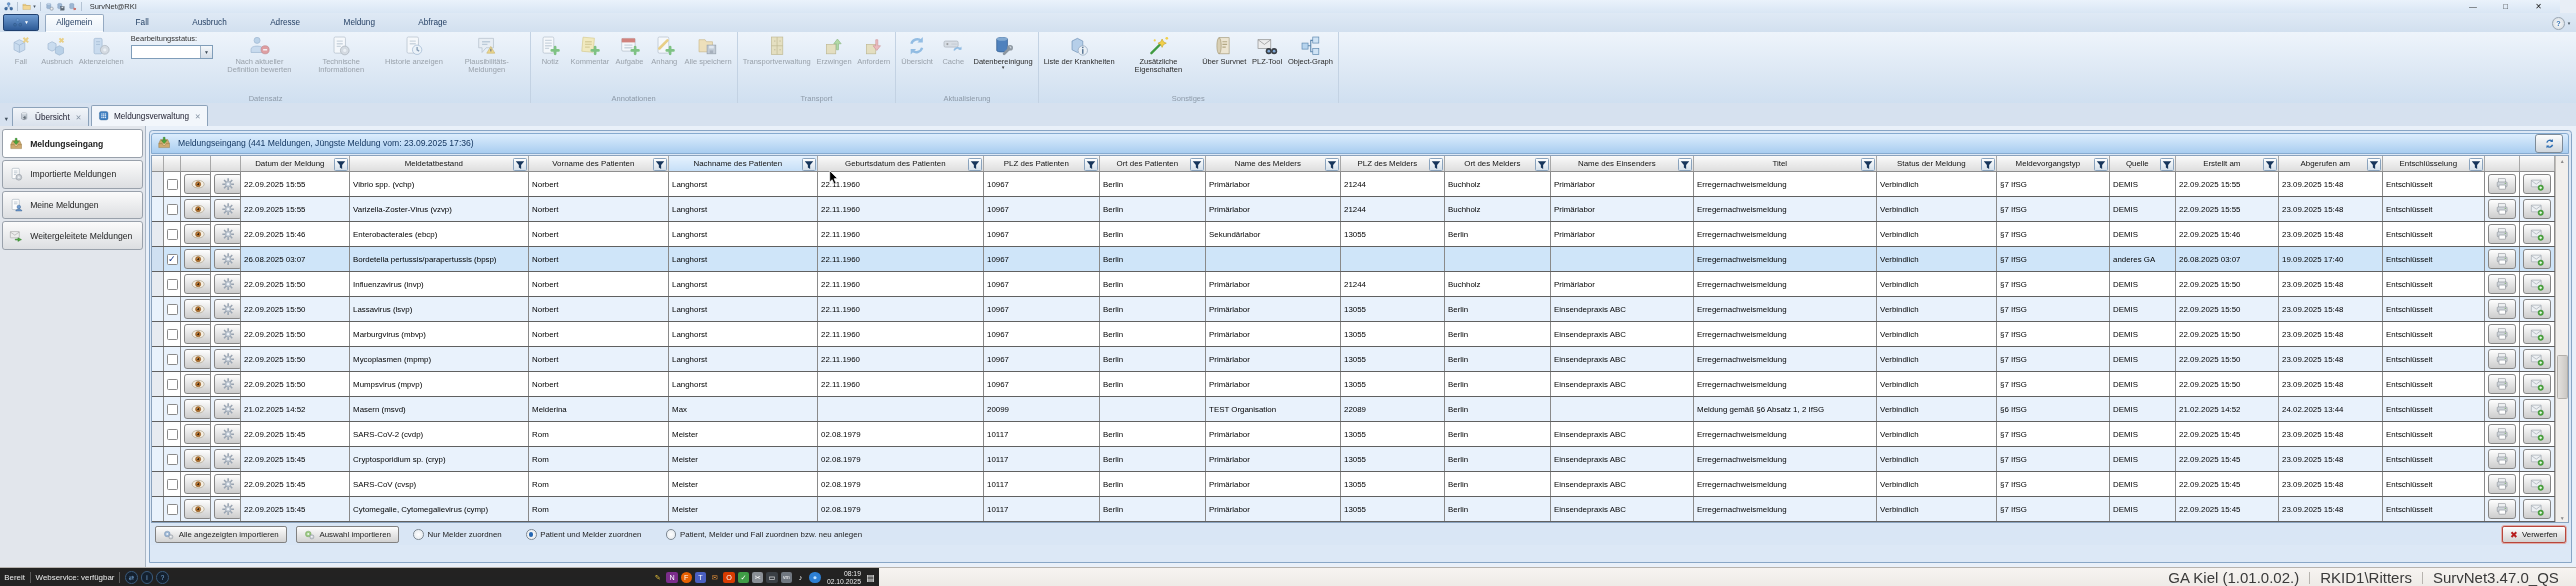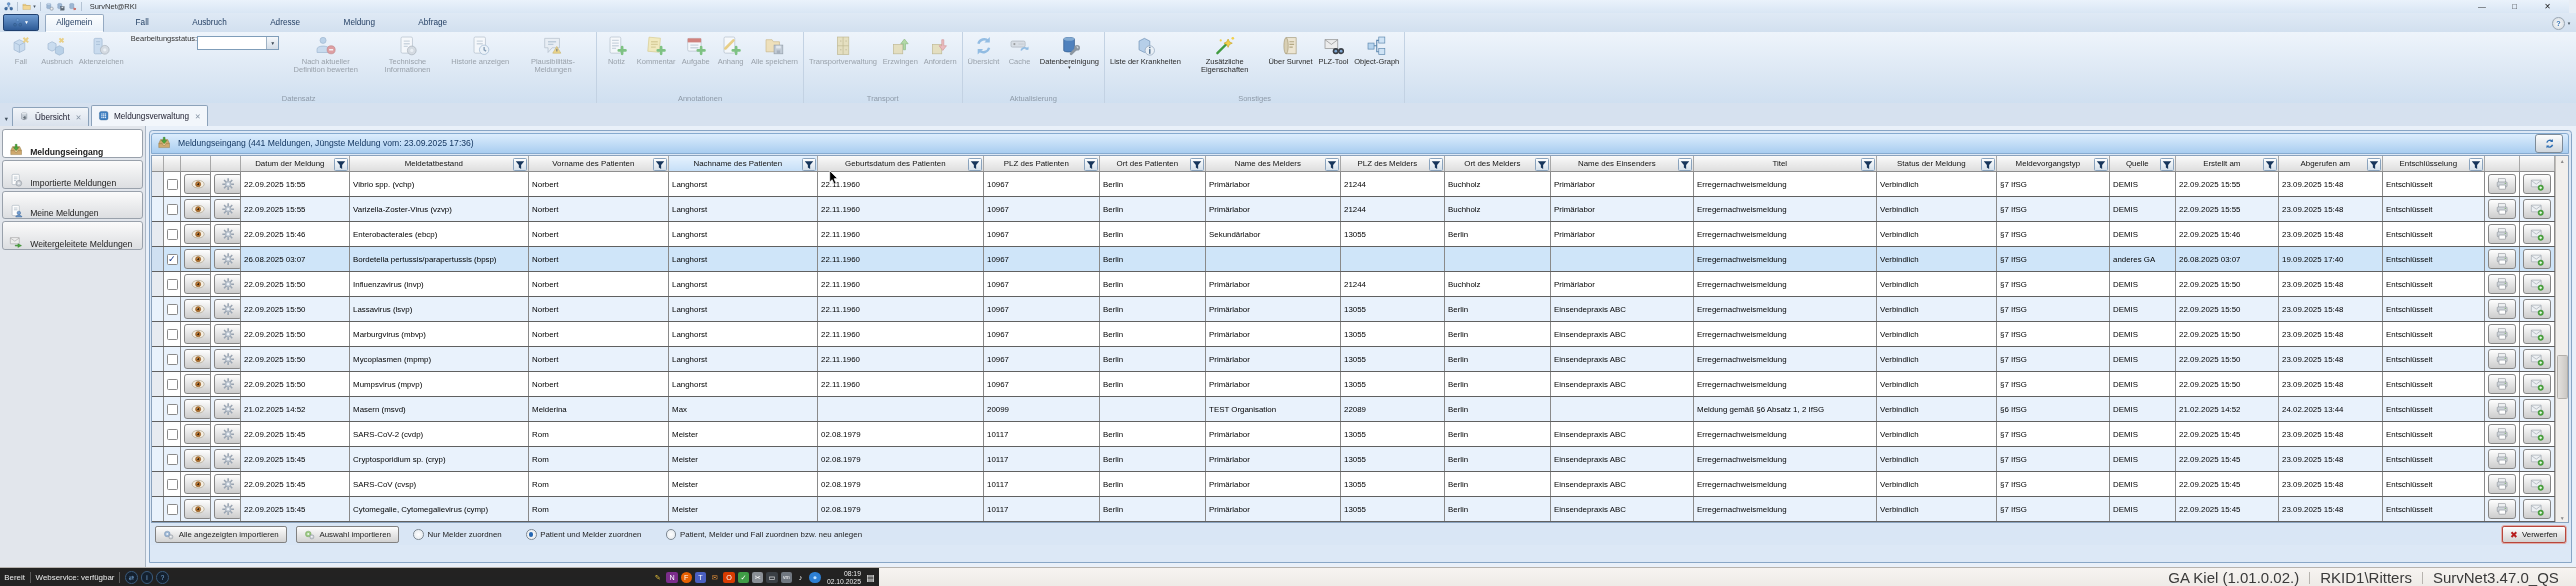--- a/index.html
+++ b/index.html
@@ -2,21 +2,21 @@
 <html style="font-size:11.4px"><head>
 <meta charset="utf-8">
 <style>
   html,body{margin:0;padding:0;width:2576px;height:587px;overflow:hidden;
     font-family:"Liberation Sans","DejaVu Sans",sans-serif;background:#e8eef6;position:relative;}
   .ic{display:inline-flex;align-items:center;justify-content:center;flex:0 0 auto;}
   .ic svg{display:block;}
   .i30{width:21.5px;height:21.5px;} .i20{width:14.3px;height:14.3px;} .i16{width:11.4px;height:11.4px;} .i13{width:9.3px;height:9.3px;}
 
   
-  .titlebar{position:absolute;top:0;left:0;right:7px;height:13px;background:linear-gradient(#eaf2fb,#d9e6f4);
+  .titlebar{position:absolute;top:0;left:0;right:16px;height:13px;background:linear-gradient(#eaf2fb,#d9e6f4);
     border-bottom:0.7px solid #c6d4e4;display:flex;align-items:center;font-size:7.5px;color:#222;}
   .qat{display:flex;align-items:center;gap:2.1px;padding-left:3.6px;}
   .qsep{width:0.7px;height:8.6px;background:#b4c3d4;margin:0 2.1px;}
   .apptitle{margin-left:5.7px;font-size:7.5px;color:#333;}
   .wincontrols{margin-left:auto;display:flex;align-items:center;gap:21.5px;padding-right:15.7px;font-size:7.9px;color:#222;}
   .wbtn{width:11.4px;text-align:center;cursor:default;line-height:10px;}
 
   
   .ribbontabs{position:absolute;top:13px;left:0;right:0;height:18.6px;background:linear-gradient(#dfe9f5,#d2e0ef);
     display:flex;align-items:flex-end;font-size:8.2px;color:#1e3a5f;}
@@ -35,39 +35,39 @@
     background:linear-gradient(#eef4fb,#dde8f4 55%,#cfdff0);border-bottom:0.7px solid #b9c9dc;
     display:flex;align-items:stretch;padding:0.7px 0 0 1.4px;}
   .rgroup{display:flex;flex-direction:column;border-right:0.7px solid #c3d2e3;padding:0.7px 2.1px 0;}
   .ritems{flex:1;display:flex;align-items:flex-start;}
   .rbtn{display:flex;flex-direction:column;align-items:center;justify-content:flex-start;max-width:76px;min-width:29px;
     padding:2.1px 2.9px 0;font-size:7.5px;line-height:1.15;text-align:center;color:#2b2b2b;border-radius:2.1px;}
   .rbtn .lbl{margin-top:1.4px;}
   .rbtn.dis{color:#9aa2ab;}
   .rbtn.dis .ic{opacity:.6;}
   .glabel{font-size:7.5px;color:#8e9aa8;text-align:center;padding:2.1px 0 1.4px;}
-  .rcombo{display:flex;padding:0.7px 5.7px 0 4.3px;font-size:7.5px;color:#333;}
+  .rcombo{display:flex;flex-direction:column;padding:0.7px 5.7px 0 4.3px;font-size:7.5px;color:#333;}
   .combobox{margin-top:2.1px;width:80px;height:12px;background:#fff;border:0.7px solid #7f9db9;display:flex;}
   .combobox .dd{margin-left:auto;width:10.7px;background:linear-gradient(#f5f8fb,#d4dde7);border-left:0.7px solid #9fb2c4;
     display:flex;align-items:center;justify-content:center;font-size:5px;color:#3d4a57;}
 
   
   .doctabs{position:absolute;top:103px;left:0;right:0;height:23px;background:#d6e1ef;border-bottom:0.7px solid #9fb2c8;
     display:flex;align-items:flex-end;padding-left:2.1px;}
   .dropbtn{margin:0 2.9px 4.3px 1.4px;font-size:5.7px;color:#44525f;}
   .dtab{display:flex;align-items:center;gap:4.3px;height:18px;padding:0 6.4px;font-size:8.2px;color:#223;
     border:0.7px solid #8ca2ba;border-bottom:none;border-radius:2.1px 2.1px 0 0;
     background:linear-gradient(#f2f5f9,#d9e1ec);margin-right:2.1px;}
   .dtab.active{background:#f2f6fb;height:20px;}
   .tclose{color:#8795a5;font-size:7.2px;margin-left:1.4px;}
 
   
   .content{position:absolute;top:126px;left:0;right:0;height:442px;display:flex;}
   .sidebar{width:145px;background:#e2e6ec;border-right:0.7px solid #aab6c4;padding-top:1.4px;flex:0 0 auto;}
-  .snav{margin:2.1px 2.1px;height:26.5px;display:flex;align-items:flex-end;gap:6.4px;padding:0 6.4px;
+  .snav{margin:2.1px 2.1px;height:26.5px;display:flex;align-items:center;gap:6.4px;padding:0 6.4px;
     border:0.7px solid #99a1ab;border-radius:2.9px;background:linear-gradient(#fbfbfb,#dcdee1);
     font-size:8.6px;color:#222;overflow:hidden;white-space:nowrap;}
   .snav.active{background:#fff;font-weight:bold;}
   .main{flex:1;background:#e9f0f9;padding:4.3px 5.7px 0 2.9px;}
   .panel{height:428px;background:#dce8f6;border:0.7px solid #88a6c6;border-radius:3.6px 3.6px 0 0;padding:1.4px;}
   .phead{height:19.3px;border-radius:2.9px 2.9px 0 0;background:linear-gradient(#dcedfd,#a9cdf0);
     border:0.7px solid #86abd0;display:flex;align-items:center;gap:6.4px;padding:0 5px;font-size:8.6px;color:#10335e;justify-content:space-between;}
   .refreshbtn{margin-left:auto;width:26px;height:16.5px;border:0.7px solid #7e8b98;border-radius:2.9px;
     background:linear-gradient(#fdfdfd,#cfd6dd);display:flex;align-items:center;justify-content:center;}
 

